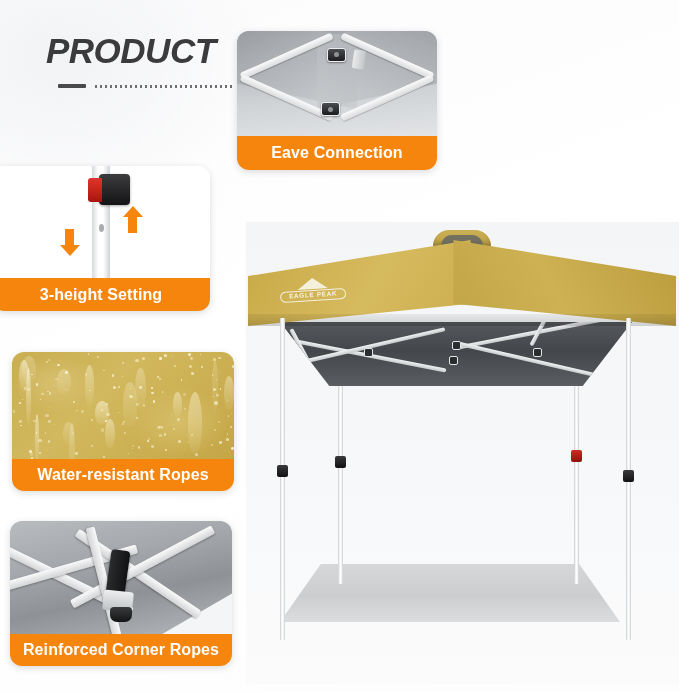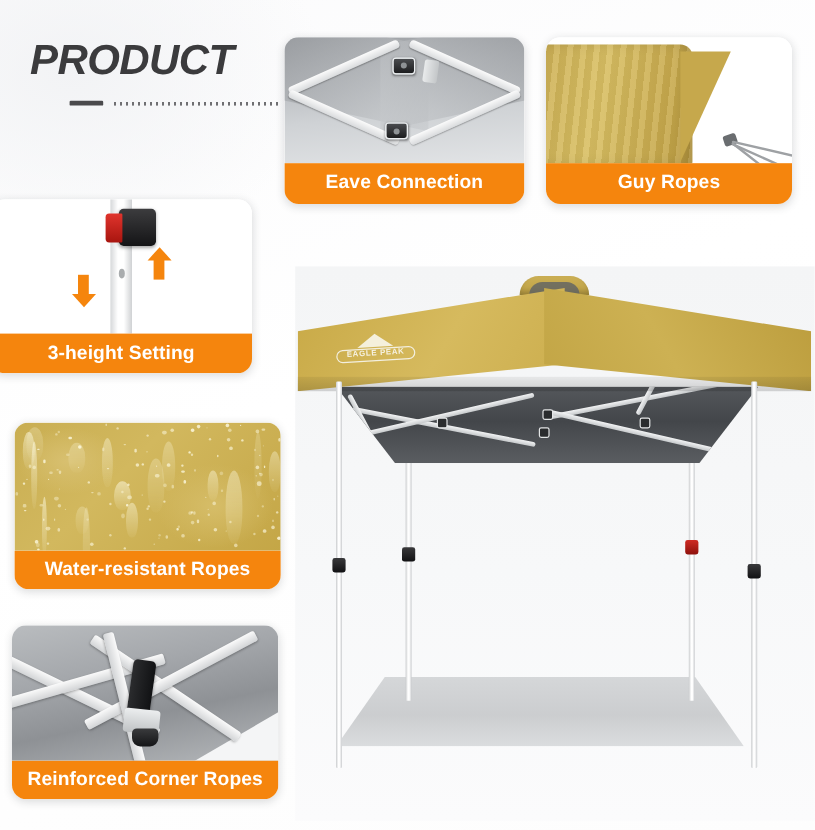--- a/index.html
+++ b/index.html
@@ -32,20 +32,21 @@
     width: 230px;
   }
   .title-line1 {
     font-size: 35px;
     font-weight: bold;
     font-style: italic;
     letter-spacing: -0.5px;
     color: #3b3b3d;
     line-height: 0.98;
     white-space: nowrap;
+    margin-left: 21px;
   }
   .title-line2 {
     font-size: 35px;
     font-weight: bold;
     font-style: italic;
     letter-spacing: -0.5px;
     color: #f28b18;
     line-height: 1.0;
     white-space: nowrap;
     margin-top: 2px;
@@ -504,33 +505,20 @@
         <div class="bar b3"></div>
         <div class="bar b4"></div>
         <div class="clamp"></div>
         <div class="hub hub-top"></div>
         <div class="hub hub-bot"></div>
       </div>
     </div>
     <div class="card-label">Eave Connection</div>
   </div>
 
-  <div class="card" id="card-ropes">
-    <div class="card-photo">
-      <div class="ph-ropes">
-        <div class="panel"></div>
-        <div class="wedge"></div>
-        <div class="tip"></div>
-        <div class="rope r1"></div>
-        <div class="rope r2"></div>
-        <div class="rope r3"></div>
-      </div>
-    </div>
-    <div class="card-label">Guy Ropes</div>
-  </div>
 
   <div class="card" id="card-height">
     <div class="card-photo">
       <div class="ph-height">
         <div class="pole"></div>
         <div class="btn-blk"></div>
         <div class="btn-red"></div>
         <div class="hole"></div>
         <div class="arrow arr-up"></div>
         <div class="arrow arr-dn"></div>

